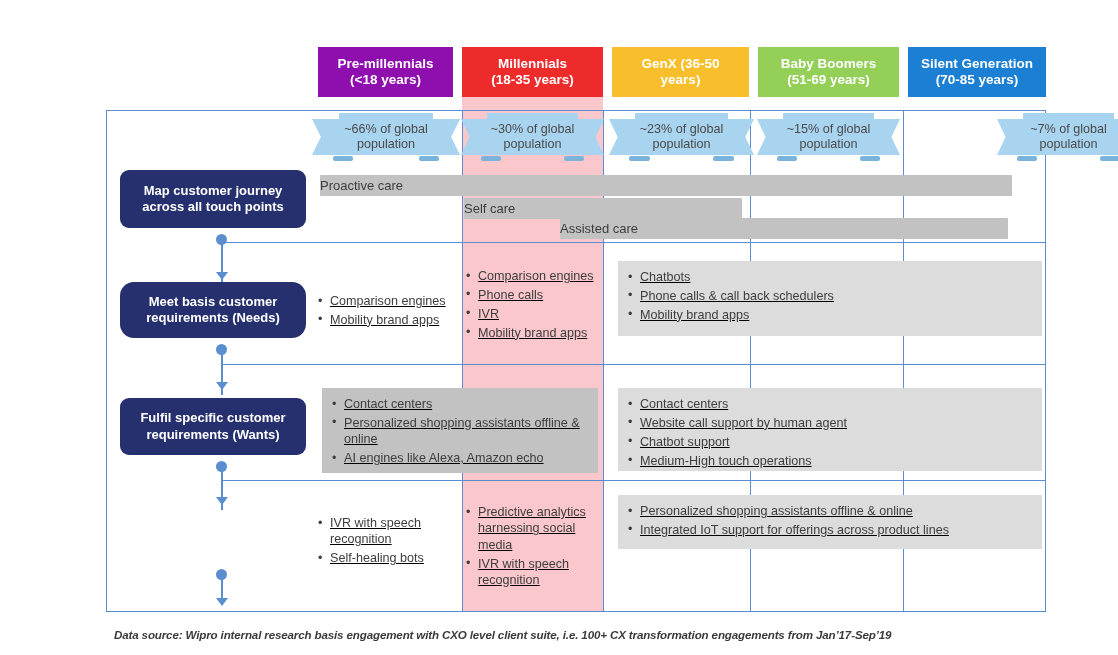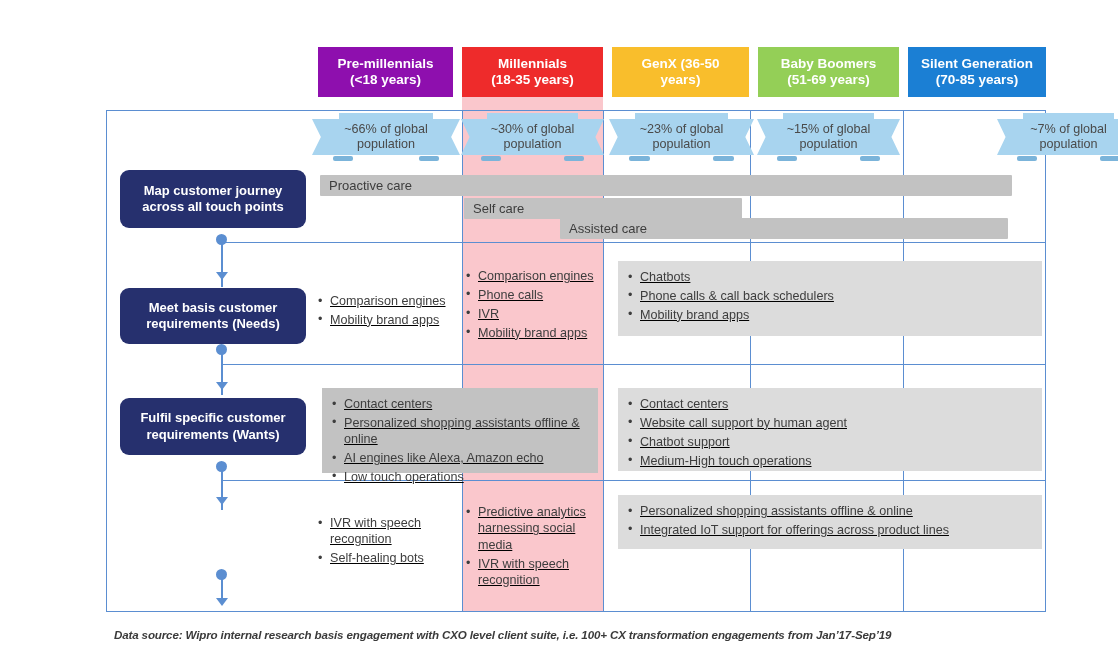--- a/index.html
+++ b/index.html
@@ -85,21 +85,21 @@
   .conn-arrow{
     position:absolute;left:215.5px;width:0;height:0;
     border-left:6.5px solid transparent;border-right:6.5px solid transparent;
     border-top:8px solid #5b8ed1;
   }
 
   
   .care-bar{
     position:absolute;height:21px;background:#c2c2c2;
     display:flex;align-items:center;
-    color:#3d3d3d;font-size:13px;padding-left:9px;box-sizing:border-box;
+    color:#3d3d3d;font-size:13px;box-sizing:border-box;
     border-radius:1px;
   }
 
   
   .panel{
     position:absolute;background:#dcdcdc;box-sizing:border-box;
     padding:8px 0 8px 10px;
     text-decoration:underline;
   }
   .panel.dark{background:#c2c2c2;}
@@ -226,21 +226,21 @@
     <span>Self care</span>
   </div>
   <div class="care-bar" style="left:560px;top:218px;width:448px;">
     <span>Assisted care</span>
   </div>
 
   <div class="conn-dot" style="top:234px;"></div>
   <div class="conn" style="top:239px;height:48px;"></div>
   <div class="conn-arrow" style="top:272px;"></div>
 
-  <div class="stage-box" style="top:288px;height:56px;">
+  <div class="stage-box" style="top:282px;height:56px;border-radius:14px;">
     <div>
       <div>Meet basis customer</div>
       <div>requirements (Needs)</div>
     </div>
   </div>
 
   <div class="panel plain" style="left:318px;top:285px;width:140px;">
     <ul class="bul">
       <li>Comparison engines</li>
       <li>Mobility brand apps</li>
@@ -273,21 +273,20 @@
       <div>Fulfil specific customer</div>
       <div>requirements (Wants)</div>
     </div>
   </div>
 
   <div class="panel dark" style="left:322px;top:388px;width:276px;height:85px;">
     <ul class="bul">
       <li>Contact centers</li>
       <li>Personalized shopping assistants offline &amp; online</li>
       <li>AI engines like Alexa, Amazon echo</li>
-      <li>Low touch operations</li>
     </ul>
   </div>
 
   <div class="panel" style="left:618px;top:388px;width:424px;height:83px;">
     <ul class="bul">
       <li>Contact centers</li>
       <li>Website call support by human agent</li>
       <li>Chatbot support</li>
       <li>Medium-High touch operations</li>
     </ul>

